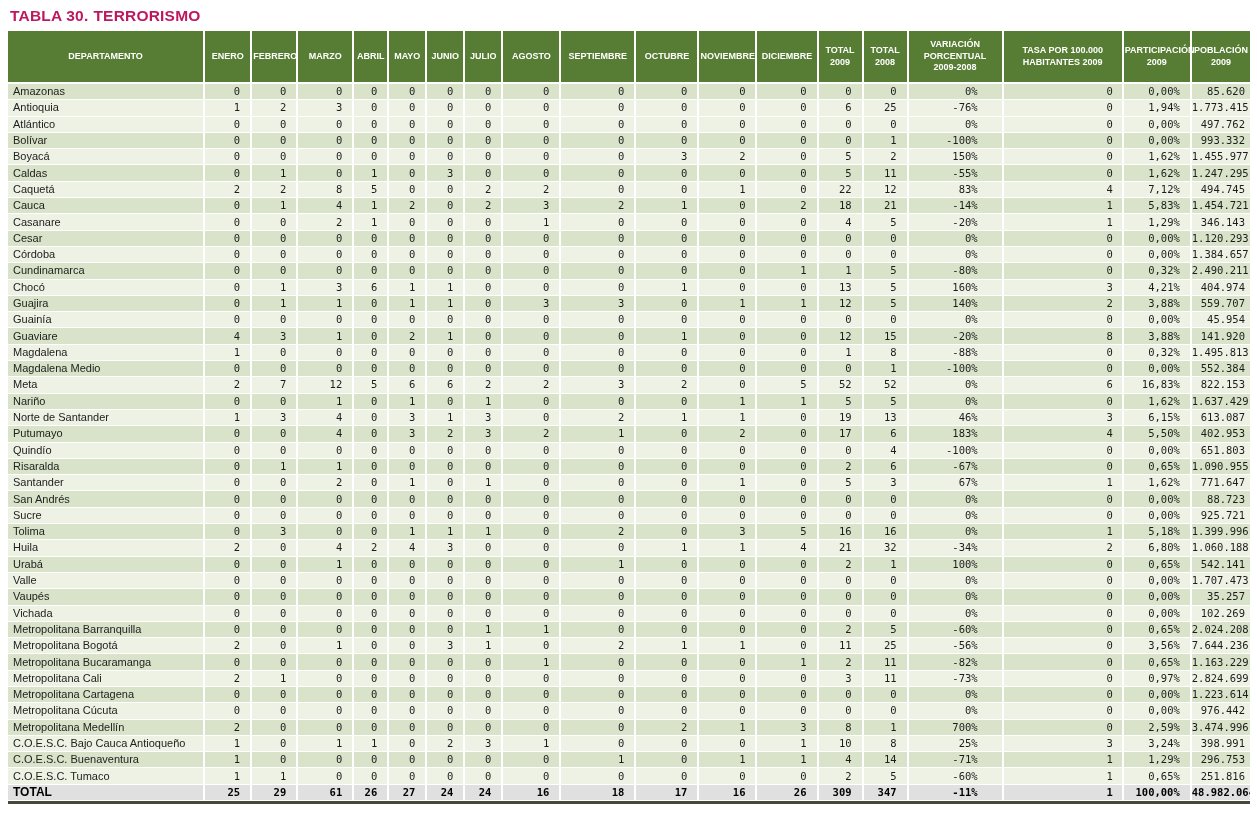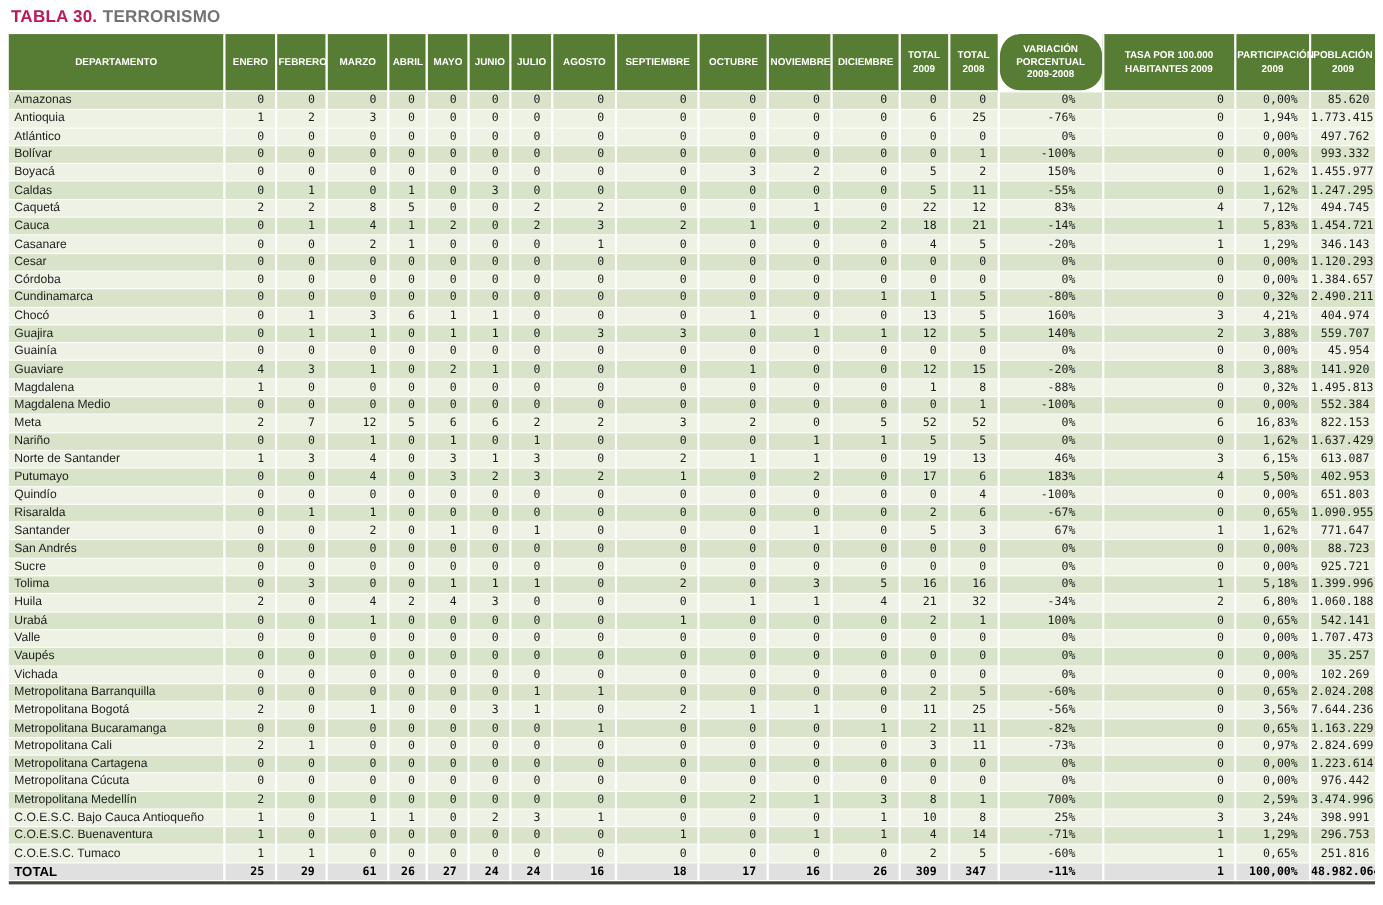--- a/index.html
+++ b/index.html
@@ -1,20 +1,20 @@
 <!DOCTYPE html>
 <html><head>
 <meta charset="utf-8">
 <style>
   html,body{margin:0;padding:0;background:#ffffff;width:1257px;height:823px;overflow:hidden;
     font-family:"Liberation Sans",sans-serif;}
   .page{position:relative;width:1257px;height:823px;}
   .title-bar{padding:7px 0 0 10px;font-size:15.5px;font-weight:bold;letter-spacing:.2px;}
   .title-prefix{color:#be185d;}
-  .title-label{color:#737373;margin-left:5px;}
+  .title-label{color:#be185d;margin-left:5px;}
   table.grid{border-collapse:separate;border-spacing:0;table-layout:fixed;
     margin:6px 0 0 8px;width:1242px;border-bottom:3px solid #45493c;}
   th{background:#567d33;color:#ffffff;font-size:9px;font-weight:bold;text-align:center;
     vertical-align:middle;height:53px;line-height:1.3;white-space:pre-line;padding:0 1px;
     box-sizing:border-box;border-bottom:2px solid #ffffff;}
   th + th, td + td{border-left:2px solid #ffffff;}
   td{box-sizing:border-box;height:16.3px;border-bottom:1px solid #ffffff;
     font-family:"DejaVu Sans Mono",monospace;font-size:10.5px;color:#1c1c1c;
     text-align:right;padding:0 10px 0 0;line-height:15px;white-space:nowrap;overflow:hidden;}
   td.name-td{font-family:"Liberation Sans",sans-serif;font-size:11px;color:#222222;
@@ -49,21 +49,21 @@
           <th style="width: 38px; margin-top: 12px;">JULIO</th>
           <th style="width: 58px;">AGOSTO</th>
           <th style="width: 75px;">SEPTIEMBRE</th>
           <th style="width: 63px;">OCTUBRE</th>
           <th style="width: 58px; margin-left: 32px;">NOVIEMBRE</th>
           <th style="width: 61px;">DICIEMBRE</th>
           <th style="width: 45px;">TOTAL
 2009</th>
           <th style="width: 45px;">TOTAL
 2008</th>
-          <th style="width: 95px; border-radius: 20px;">VARIACIÓN
+          <th style="width: 95px;">VARIACIÓN
 PORCENTUAL
 2009-2008</th>
           <th style="width: 120px;">TASA POR 100.000
 HABITANTES 2009</th>
           <th style="width: 68px;">PARTICIPACIÓN
 2009</th>
           <th style="width: 60px;">POBLACIÓN
 2009</th>
         </tr>
     </thead>

